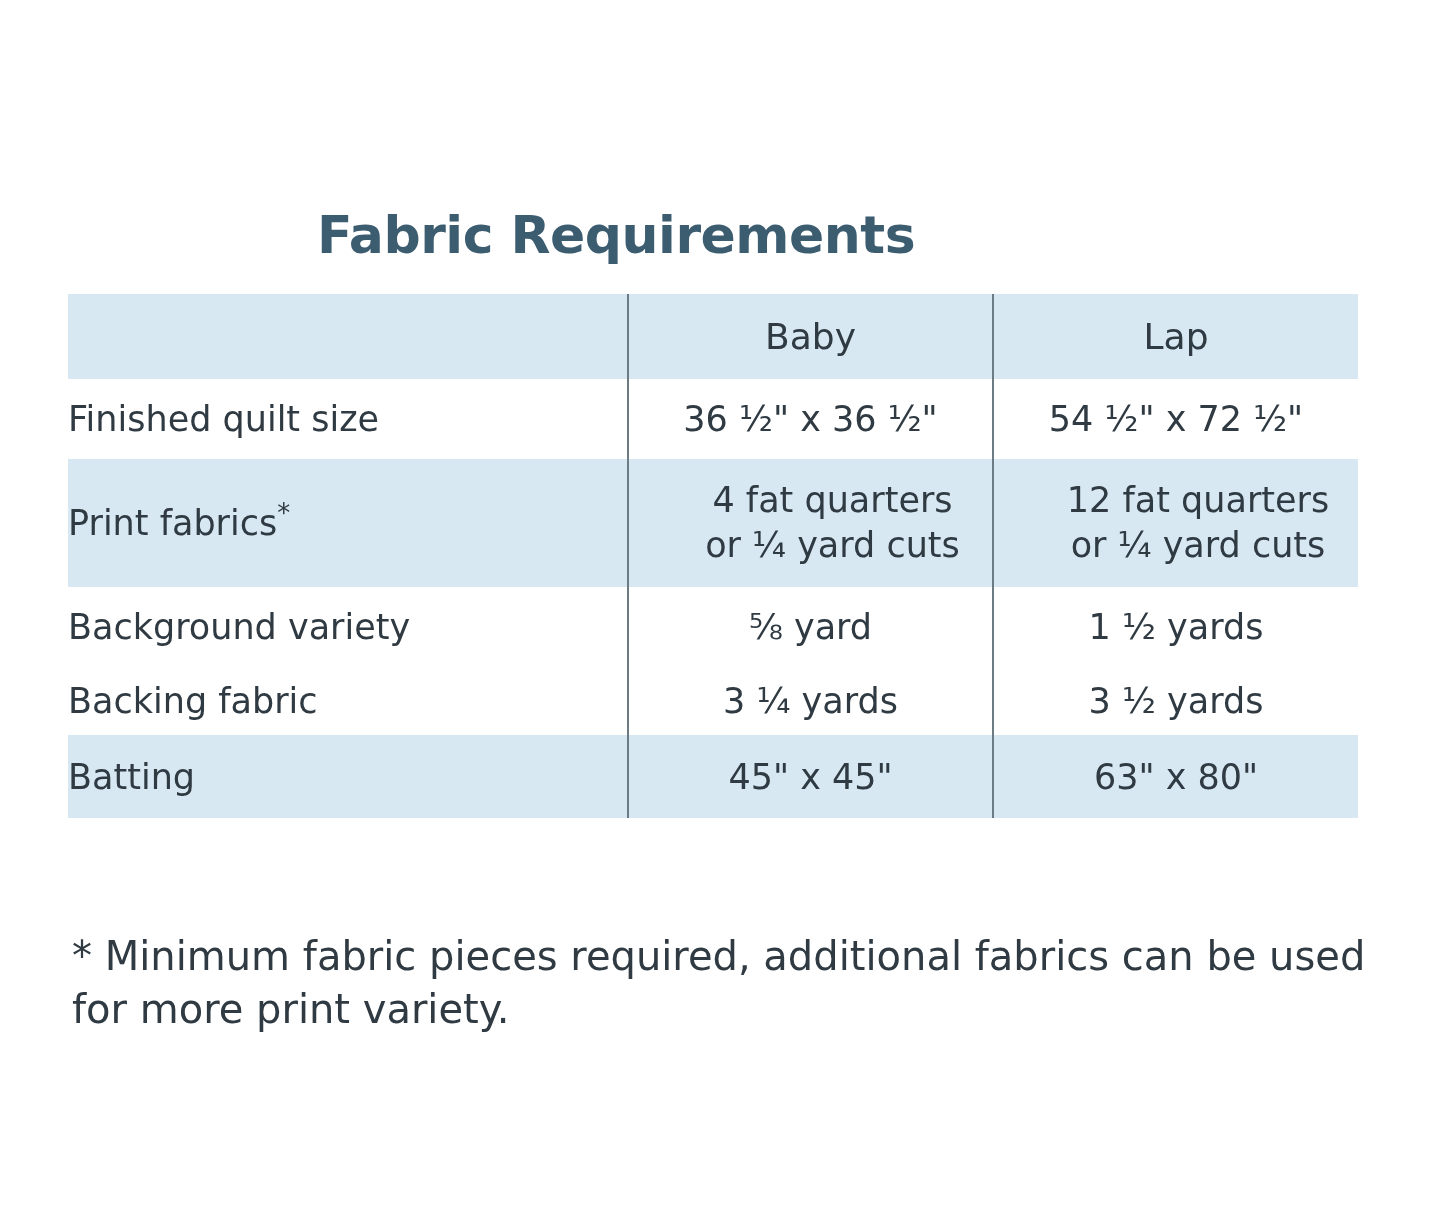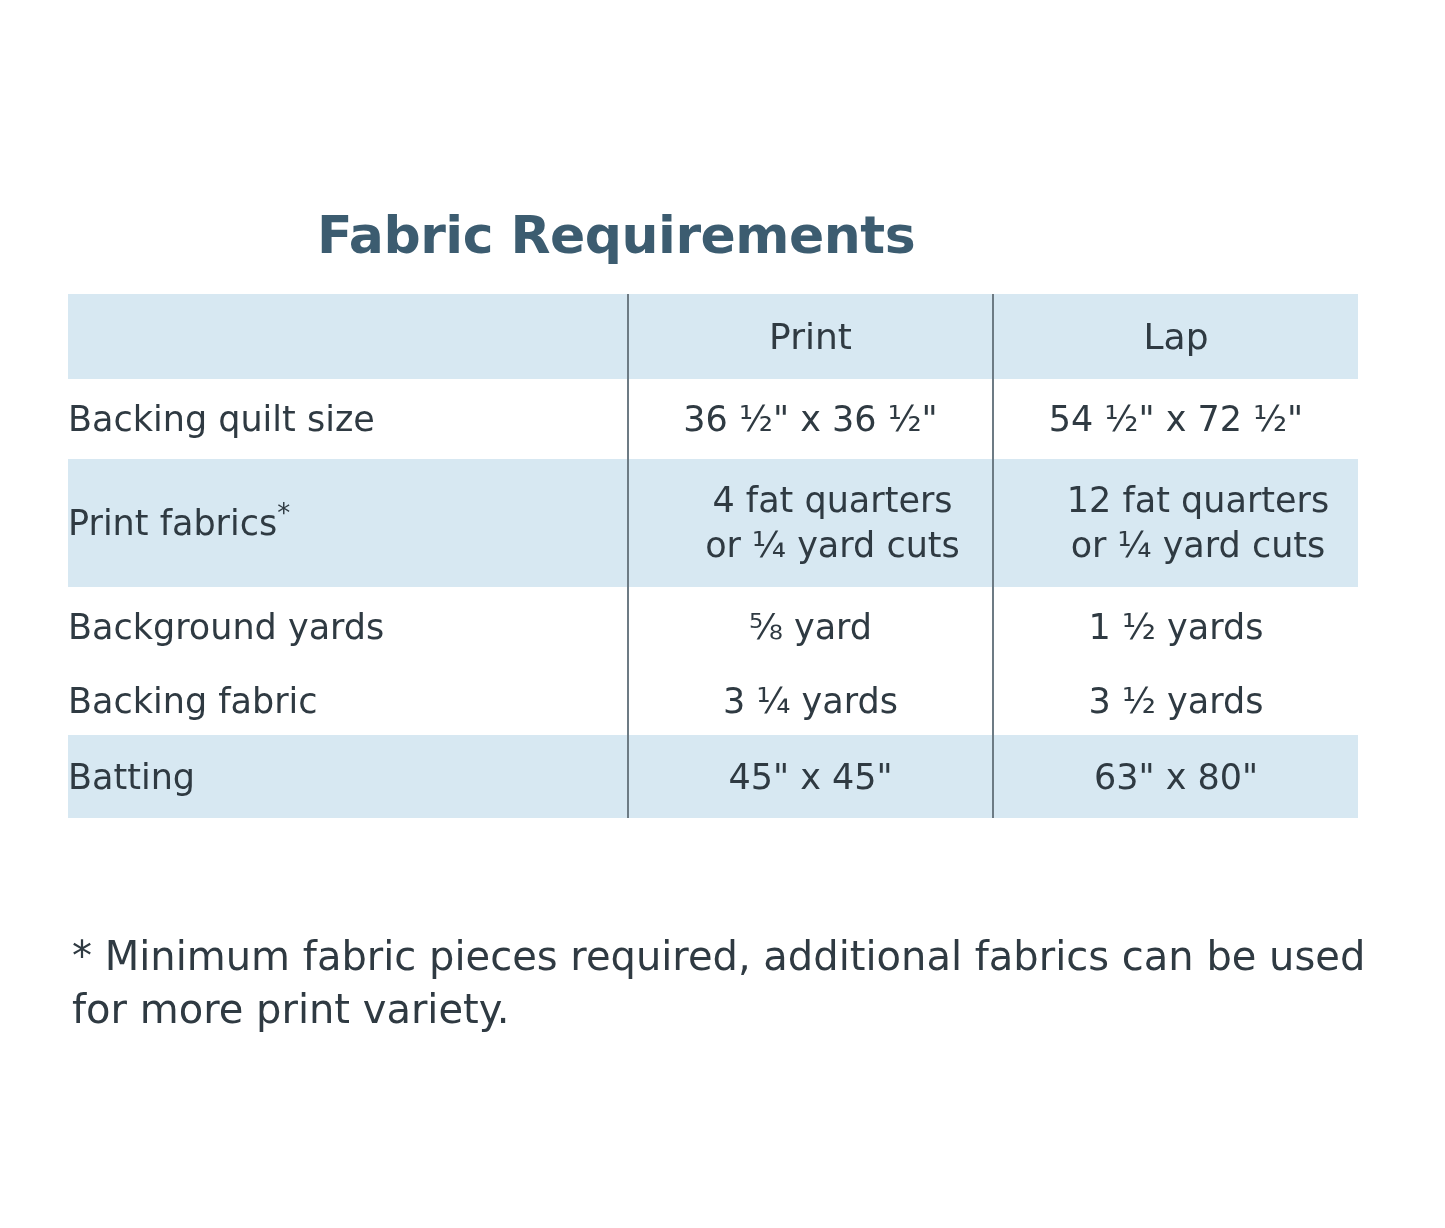--- a/index.html
+++ b/index.html
@@ -125,26 +125,26 @@
   <div class="table-wrap">
     <table class="req">
       <colgroup>
         <col class="col-label">
         <col class="col-val">
         <col class="col-val">
       </colgroup>
       <tbody>
         <tr class="row-shade r-head">
           <td class="cell-label head-blank"></td>
-          <td class="head-cell">Print</td>
+          <td class="head-cell">Baby</td>
           <td class="head-cell">Lap</td>
         </tr>
 
         <tr class="row-plain r1">
-          <td class="cell-label">Backing quilt size</td>
+          <td class="cell-label">Finished quilt size</td>
           <td class="cell-val">36 ½" x 36 ½"</td>
           <td class="cell-val">54 ½" x 72 ½"</td>
         </tr>
 
         <tr class="row-shade r2">
           <td class="cell-label"><span>Print fabrics</span><sup class="star">*</sup></td>
           <td class="cell-val">
             <div class="two-line">
               <div>4 fat quarters</div>
               <div><span class="u">or</span><span> ¼ yard cuts</span></div>
@@ -152,21 +152,21 @@
           </td>
           <td class="cell-val">
             <div class="two-line">
               <div>12 fat quarters</div>
               <div><span class="u">or</span><span> ¼ yard cuts</span></div>
             </div>
           </td>
         </tr>
 
         <tr class="row-plain r3">
-          <td class="cell-label">Background yards</td>
+          <td class="cell-label">Background variety</td>
           <td class="cell-val">⅝ yard</td>
           <td class="cell-val">1 ½ yards</td>
         </tr>
 
 
         <tr class="row-plain r5">
           <td class="cell-label">Backing fabric</td>
           <td class="cell-val">3 ¼ yards</td>
           <td class="cell-val">3 ½ yards</td>
         </tr>

